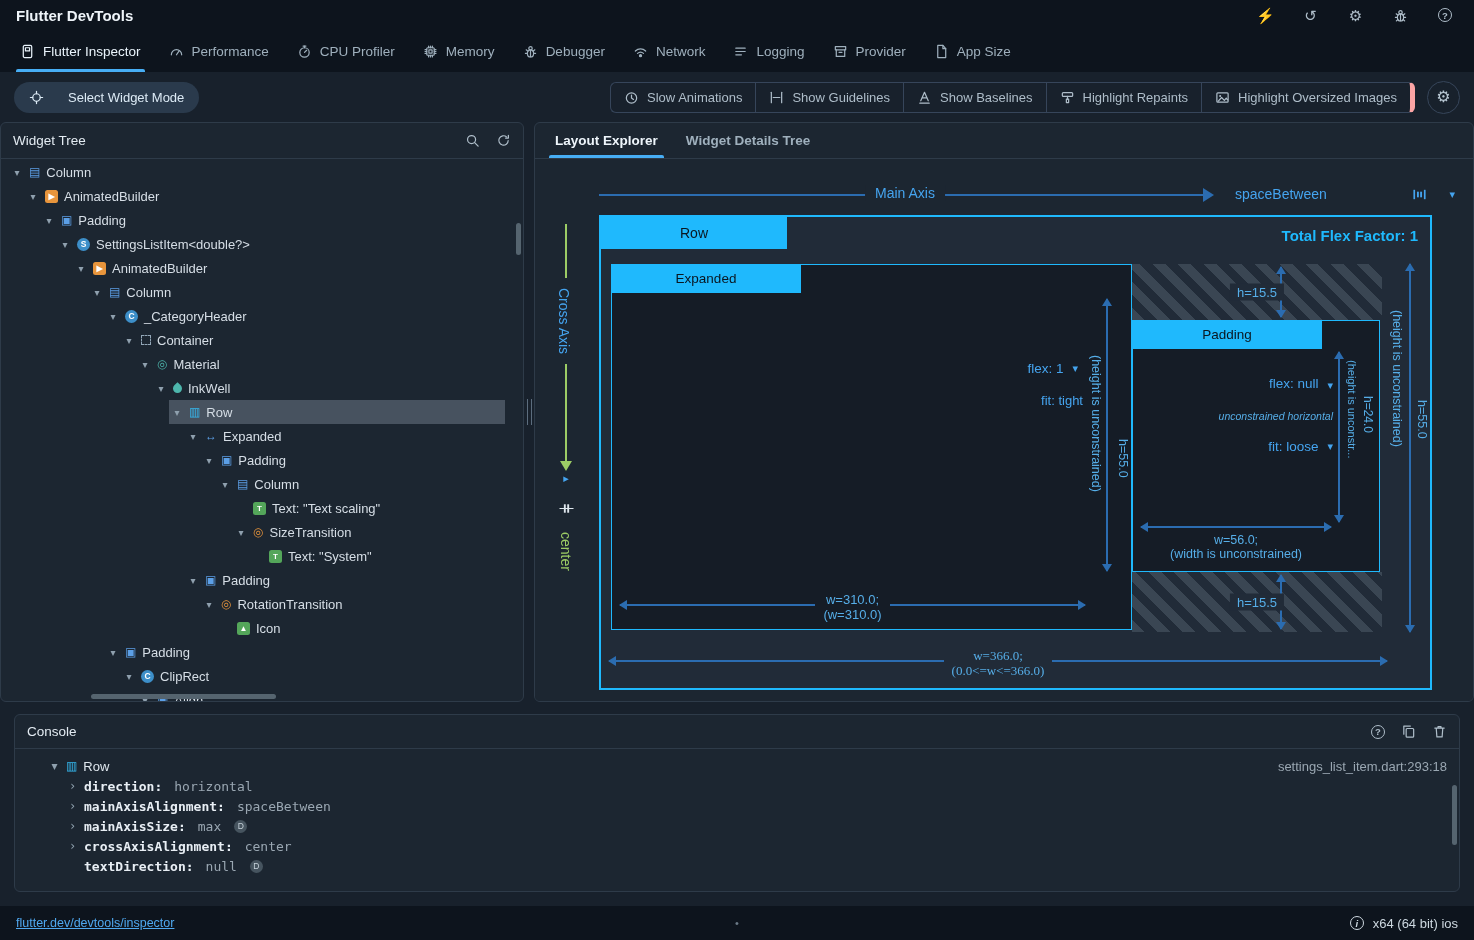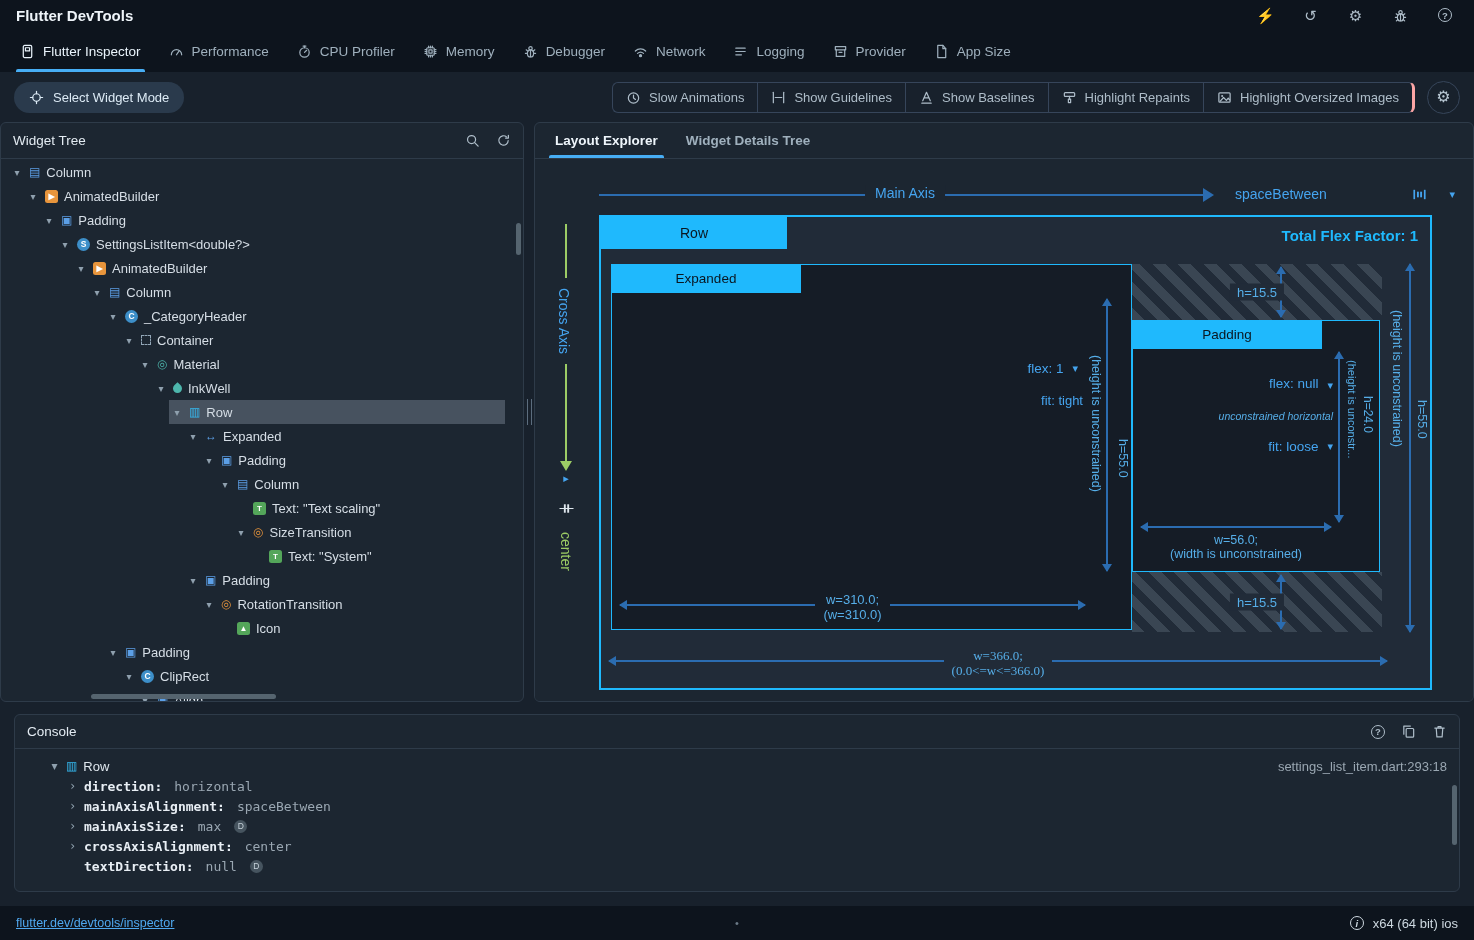--- a/index.html
+++ b/index.html
@@ -25,26 +25,26 @@
 
 
 .tabbar{height:42px;background:var(--bar);display:flex;align-items:stretch;padding:0 6px;}
 .tab{display:flex;align-items:center;gap:8px;padding:0 14px;font-size:13.5px;color:var(--muted);position:relative;cursor:pointer;}
 .tab.selected{color:#eaf4fc;}
 .tab.selected::after{content:"";position:absolute;left:10px;right:10px;bottom:0;height:3px;background:#47aef5;border-radius:2px 2px 0 0;}
 .tab .w-icon{width:15px;height:15px;}
 
 
 .toolbar{height:50px;display:flex;align-items:center;justify-content:space-between;padding:0 14px;}
-.swm-btn{display:flex;align-items:center;gap:9px;background:#2a3a4c;border:none;border-radius:16px;height:31px;padding:0 15px;color:#dceaf5;font-size:13px;cursor:pointer;}
+.swm-btn{display:flex;align-items:center;gap:24px;background:#2a3a4c;border:none;border-radius:16px;height:31px;padding:0 15px;color:#dceaf5;font-size:13px;cursor:pointer;}
 .toolbar-right{display:flex;align-items:center;gap:12px;}
 .seg-group{display:flex;}
 .seg-btn{display:flex;align-items:center;gap:8px;background:transparent;border:1px solid #36455a;border-right:none;height:31px;padding:0 13px;color:#aebdc9;font-size:13px;cursor:pointer;}
 .seg-btn:first-child{border-radius:6px 0 0 6px;}
-.seg-btn:last-child{border-right:3px solid #fca5a5;border-radius:0 6px 6px 0;}
+.seg-btn:last-child{border-right:5px solid #fca5a5;border-radius:0 6px 6px 0;}
 .gear-btn{width:33px;height:33px;border-radius:50%;border:1px solid #36455a;background:transparent;color:#b6c5d1;font-size:16px;cursor:pointer;display:flex;align-items:center;justify-content:center;}
 
 
 .main{display:flex;height:580px;margin:0 0;}
 .panel{background:var(--panel);border:1px solid var(--pborder);border-radius:6px;position:relative;overflow:hidden;}
 .tree-panel{width:524px;flex:none;}
 .splitter{width:10px;flex:none;display:flex;align-items:center;justify-content:center;cursor:col-resize;}
 .splitter-handle{width:5px;height:26px;border-left:1.5px solid #5c6d7e;border-right:1.5px solid #5c6d7e;}
 .explorer-panel{flex:1;}
 

